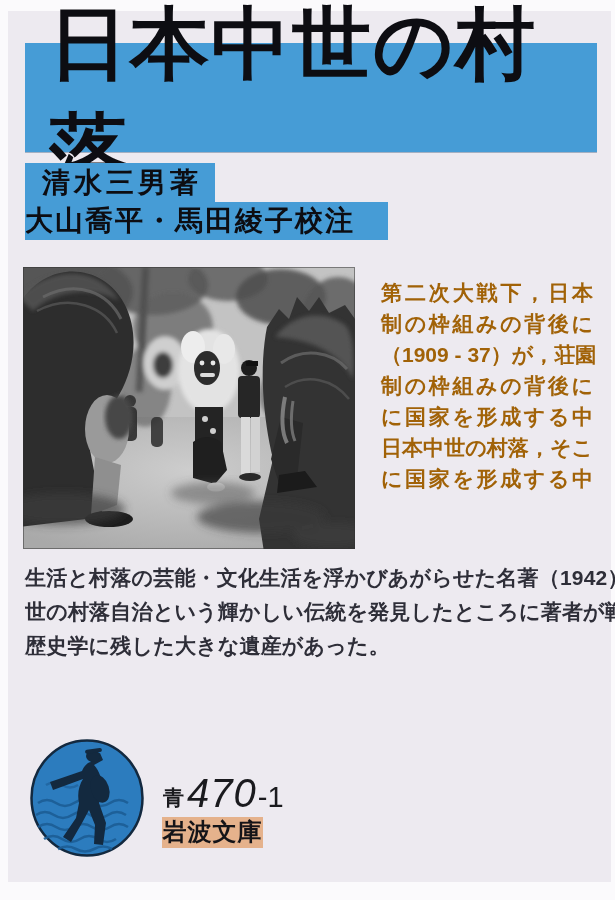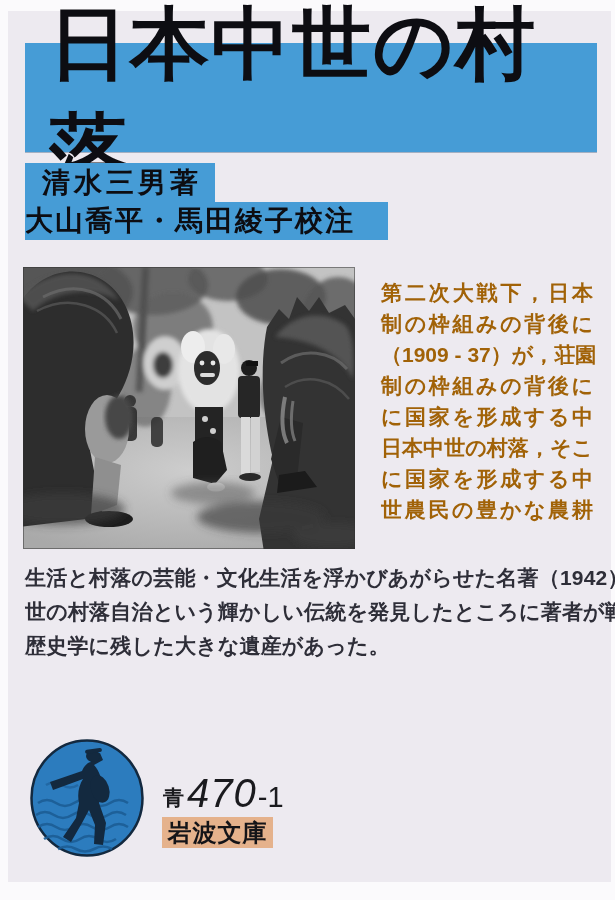--- a/index.html
+++ b/index.html
@@ -63,23 +63,23 @@
     font-size:21px;font-weight:700;line-height:1;margin-bottom:2px;
     letter-spacing:0;
   }
   .series .number{
     font-size:40px;line-height:.82;margin-left:3px;letter-spacing:1px;font-style:italic;
   }
   .series .suffix{
     font-size:29px;line-height:.82;margin-left:1px;
   }
   .publisher-box{
-    position:absolute;left:162px;top:817px;width:111px;height:31px;
+    position:absolute;left:162px;top:817px;width:101px;height:31px;
     background:#e5b28c;
-    display:flex;align-items:center;justify-content:center;
+    display:flex;align-items:flex-end;justify-content:center;
     font-family:"Liberation Serif","DejaVu Serif",serif;
     font-size:24px;font-weight:700;color:#141418;letter-spacing:1px;
   }
 </style>
 </head>
 <body>
 
 <div class="page-bg"></div>
 
 <div class="bar title-bar">
@@ -198,21 +198,20 @@
 </div>
 
 <div class="blurb-side">
   <div class="line">第二次大戦下，日本</div>
   <div class="line">制の枠組みの背後に</div>
   <div class="line">（1909 - 37）が，荘園</div>
   <div class="line">制の枠組みの背後に</div>
   <div class="line">に国家を形成する中</div>
   <div class="line">日本中世の村落，そこ</div>
   <div class="line">に国家を形成する中</div>
-  <div class="line">世農民の豊かな農耕</div>
 </div>
 
 <div class="blurb-bottom">
   <div class="line">生活と村落の芸能・文化生活を浮かびあがらせた名著（1942）。中</div>
   <div class="line">世の村落自治という輝かしい伝統を発見したところに著者が戦後</div>
   <div class="line">歴史学に残した大きな遺産があった。</div>
 </div>
 
 <div class="logo">
   <svg width="114" height="118" viewBox="0 0 114 118">

